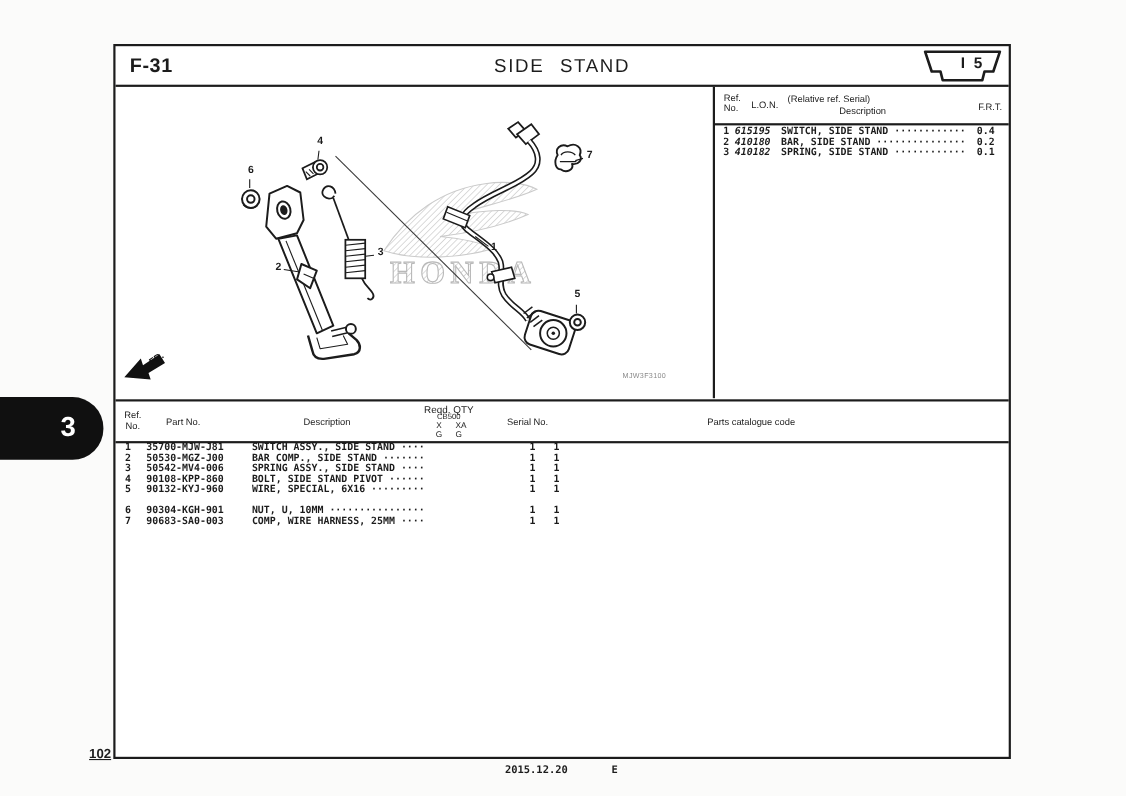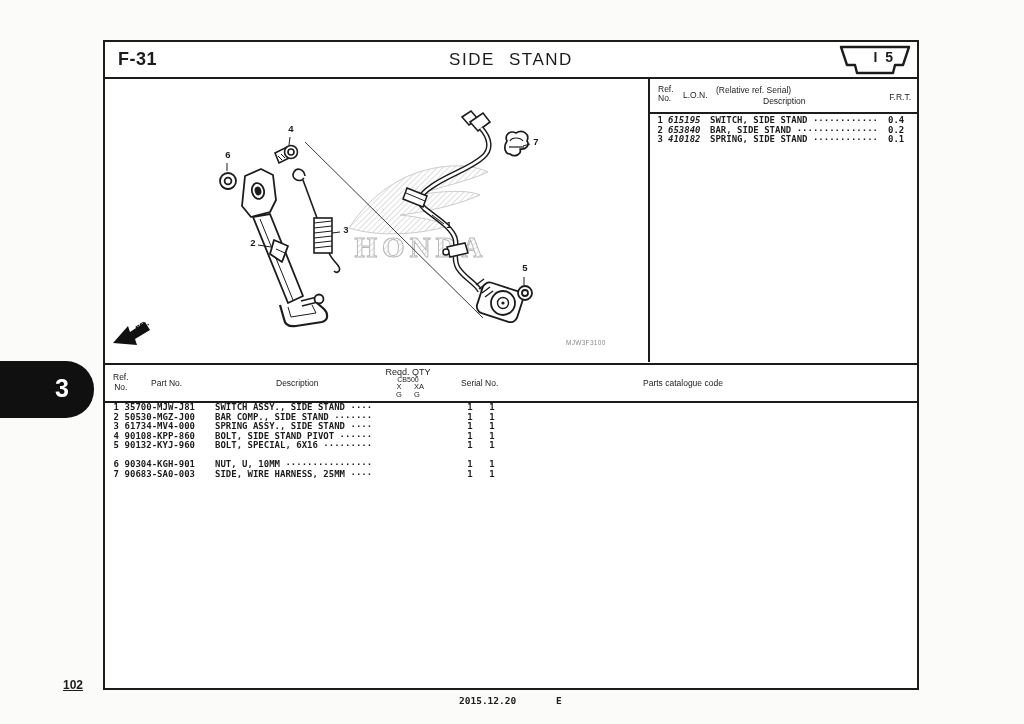--- a/index.html
+++ b/index.html
@@ -41,36 +41,36 @@
   .tb-x{position:absolute;left:288px;top:18px;width:12px;text-align:center;font-size:7.5px;line-height:8px;}
   .tb-xa{position:absolute;left:309px;top:18px;width:14px;text-align:left;font-size:7.5px;line-height:8px;}
   .tb-serial{position:absolute;left:356px;top:13px;}
   .tb-cat{position:absolute;left:538px;top:13px;}
 
   
   .tbody{position:absolute;left:0;top:361px;width:100%;font-family:"DejaVu Sans Mono",monospace;font-size:9px;font-weight:bold;line-height:9.6px;}
   .prow{display:flex;white-space:pre;}
   .prow.gap{margin-top:9px;}
   .pr-ref{width:14px;text-align:right;}
-  .pr-part{width:76px;margin-left:0;text-align:right;}
+  .pr-part{width:76px;margin-left:14px;}
   .pr-desc{width:160px;margin-left:20px;}
   .pr-qx{width:14px;text-align:center;margin-left:88px;}
   .pr-qxa{width:14px;text-align:center;margin-left:8px;}
 
   
   .diagram{position:absolute;left:103px;top:77px;width:542px;height:281px;}
   .callout{position:absolute;width:12px;text-align:center;font-size:9.5px;font-weight:bold;font-family:"Liberation Sans",sans-serif;}
   .diagcode{position:absolute;left:566px;top:339px;font-size:6.5px;color:#8a8a8a;letter-spacing:.3px;}
 
   
   .sectab{position:absolute;left:0;top:361px;width:94px;height:57px;background:#101010;border-radius:0 28px 28px 0;}
   .sectab span{position:absolute;left:55px;top:13px;color:#fff;font-size:25px;font-weight:bold;}
 
   
-  .pagenum{position:absolute;left:63px;top:678px;font-size:12px;font-weight:bold;text-decoration:underline;}
+  .pagenum{position:absolute;left:81px;top:678px;font-size:12px;font-weight:bold;text-decoration:underline;}
   .footdate{position:absolute;left:459px;top:695px;font-family:"DejaVu Sans Mono",monospace;font-size:9.5px;font-weight:bold;}
   .footed{position:absolute;left:556px;top:695px;font-family:"DejaVu Sans Mono",monospace;font-size:9.5px;font-weight:bold;}
 </style>
 </head>
 <body>
 
 <div class="page">
 
   <div class="frame">
 
@@ -96,21 +96,21 @@
       </div>
       <div class="rp-rows">
         <div class="refrow">
           <span class="rr-ref">1</span>
           <span class="rr-lon">615195</span>
           <span class="rr-desc">SWITCH, SIDE STAND ············</span>
           <span class="rr-frt">0.4</span>
         </div>
         <div class="refrow">
           <span class="rr-ref">2</span>
-          <span class="rr-lon">653840</span>
+          <span class="rr-lon">410180</span>
           <span class="rr-desc">BAR, SIDE STAND ···············</span>
           <span class="rr-frt">0.2</span>
         </div>
         <div class="refrow">
           <span class="rr-ref">3</span>
           <span class="rr-lon">410182</span>
           <span class="rr-desc">SPRING, SIDE STAND ············</span>
           <span class="rr-frt">0.1</span>
         </div>
       </div>
@@ -147,50 +147,50 @@
       </div>
       <div class="prow">
         <span class="pr-ref">2</span>
         <span class="pr-part">50530-MGZ-J00</span>
         <span class="pr-desc">BAR COMP., SIDE STAND ·······</span>
         <span class="pr-qx">1</span>
         <span class="pr-qxa">1</span>
       </div>
       <div class="prow">
         <span class="pr-ref">3</span>
-        <span class="pr-part">61734-MV4-000</span>
+        <span class="pr-part">50542-MV4-006</span>
         <span class="pr-desc">SPRING ASSY., SIDE STAND ····</span>
         <span class="pr-qx">1</span>
         <span class="pr-qxa">1</span>
       </div>
       <div class="prow">
         <span class="pr-ref">4</span>
         <span class="pr-part">90108-KPP-860</span>
         <span class="pr-desc">BOLT, SIDE STAND PIVOT ······</span>
         <span class="pr-qx">1</span>
         <span class="pr-qxa">1</span>
       </div>
       <div class="prow">
         <span class="pr-ref">5</span>
         <span class="pr-part">90132-KYJ-960</span>
-        <span class="pr-desc">BOLT, SPECIAL, 6X16 ·········</span>
+        <span class="pr-desc">WIRE, SPECIAL, 6X16 ·········</span>
         <span class="pr-qx">1</span>
         <span class="pr-qxa">1</span>
       </div>
       <div class="prow gap">
         <span class="pr-ref">6</span>
         <span class="pr-part">90304-KGH-901</span>
         <span class="pr-desc">NUT, U, 10MM ················</span>
         <span class="pr-qx">1</span>
         <span class="pr-qxa">1</span>
       </div>
       <div class="prow">
         <span class="pr-ref">7</span>
         <span class="pr-part">90683-SA0-003</span>
-        <span class="pr-desc">SIDE, WIRE HARNESS, 25MM ····</span>
+        <span class="pr-desc">COMP, WIRE HARNESS, 25MM ····</span>
         <span class="pr-qx">1</span>
         <span class="pr-qxa">1</span>
       </div>
     </div>
   </div>
 
   <svg class="diagram" viewBox="104 77 542 281">
     <defs>
       <pattern id="hatch" width="4" height="4" patternUnits="userSpaceOnUse" patternTransform="rotate(45)">
         <line x1="0" y1="0" x2="0" y2="4" stroke="#c4c4c4" stroke-width="1.3"></line>

